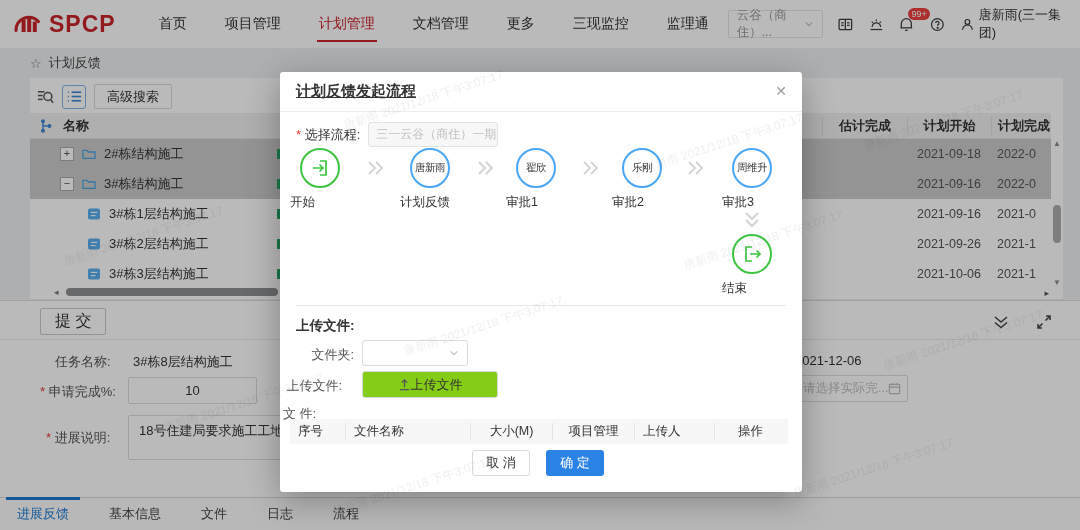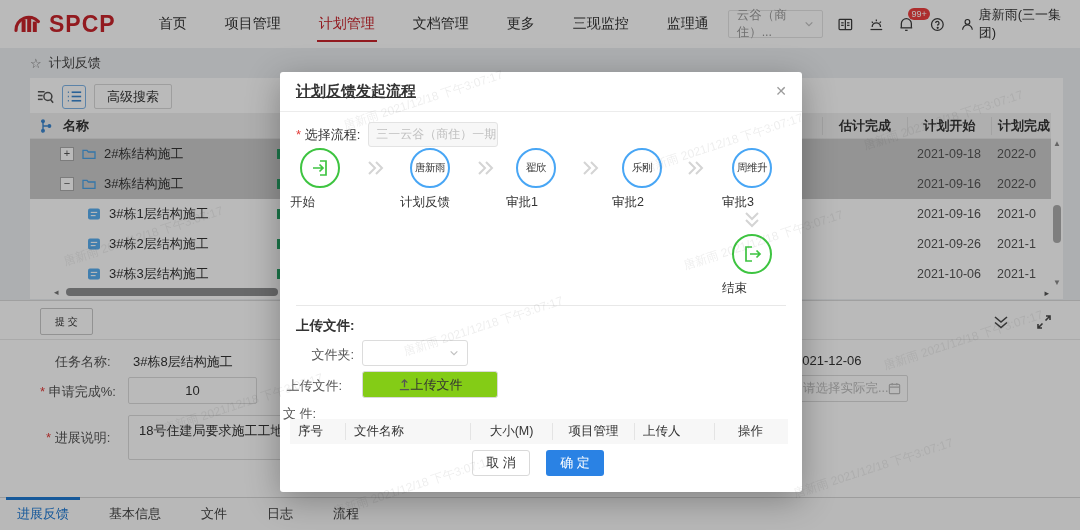--- a/index.html
+++ b/index.html
@@ -73,21 +73,21 @@
   .vscroll .thumb { position:absolute; top:66px; left:2px; width:8px; height:38px;
                     background:#adadad; border-radius:4px; }
   .hscroll { position:absolute; bottom:3px; left:36px; width:212px; height:8px; background:#8f9092; border-radius:4px; }
   .h-arrow { position:absolute; bottom:2px; left:24px; font-size:9px; color:#777; }
   .corner-arrow { position:absolute; bottom:1px; right:14px; font-size:9px; color:#555; }
 
   
   .detail-panel { position:absolute; top:300px; left:0; right:0; bottom:33px; background:#fff;
                   border-top:1px solid #dcdcdc; z-index:1; }
   .submit-btn { position:absolute; top:7px; left:40px; height:27px; padding:0 14px;
-                border:1px solid #c9c9c9; border-radius:2px; background:#fff; font-size:10px; color:#333; }
+                border:1px solid #c9c9c9; border-radius:2px; background:#fff; font-size:16px; color:#333; }
   .panel-icons { position:absolute; top:13px; right:28px; display:flex; gap:27px; color:#4a4a4a; }
   .panel-icons svg { width:16px; height:16px; }
   .panel-divider { position:absolute; top:38px; left:0; right:0; border-top:1px solid #e9e9e9; }
   .f-label { position:absolute; font-size:13px; color:#555; white-space:nowrap; }
   .req::before { content:"* "; color:#e23c39; }
   .f-value { position:absolute; font-size:13px; color:#333; white-space:nowrap; }
   .f-input { position:absolute; left:128px; top:76px; width:129px; height:27px;
              border:1px solid #dcdcdc; border-radius:2px; font-size:13px; color:#333;
              padding:0 10px; font-family:inherit;text-align:center; }
   .f-textarea { position:absolute; left:128px; top:114px; width:560px; height:45px;

